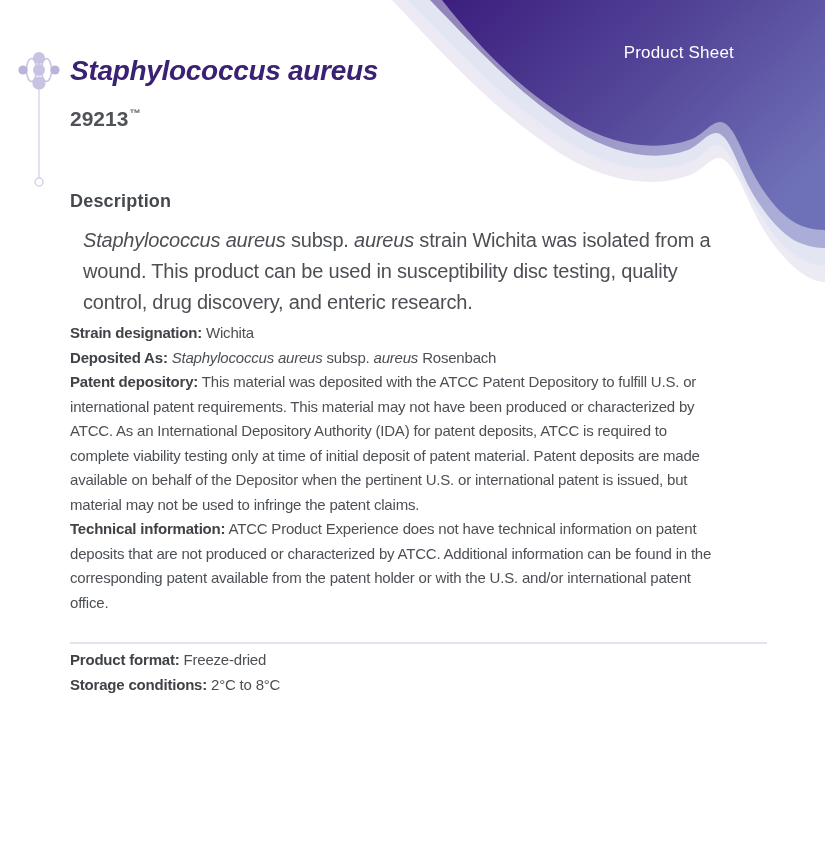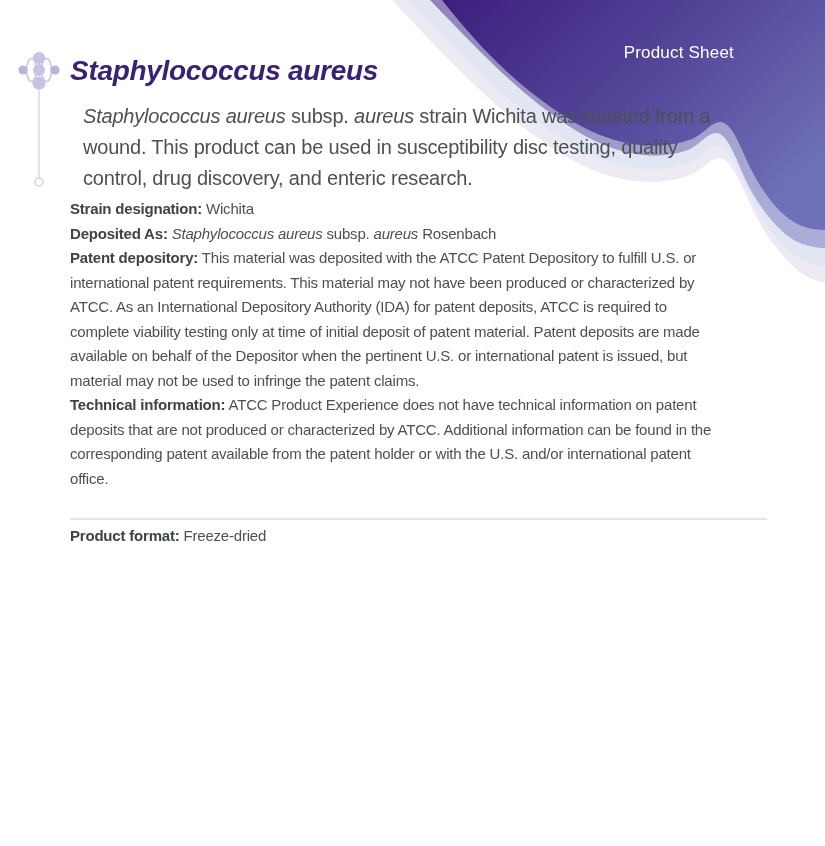--- a/index.html
+++ b/index.html
@@ -115,31 +115,34 @@
   <circle cx="38" cy="20" r="4.6" fill="#bab4da"></circle>
   <circle cx="22" cy="8" r="6" fill="#c8c3e2"></circle>
   <circle cx="22" cy="20" r="6" fill="#c8c3e2"></circle>
   <circle cx="22" cy="33" r="6.6" fill="#c8c3e2"></circle>
 </svg>
 
 <div class="content">
 
   <h1><span class="it">Staphylococcus aureus</span><br></h1>
 
+  <div class="catalog"><span>29213</span><sup>™</sup></div>
 
+  <h2 class="sec">Description</h2>
 
   <p class="intro"><span class="it">Staphylococcus aureus</span><span> subsp. </span><span class="it">aureus</span><span> strain Wichita was isolated from a wound. This product can be used in susceptibility disc testing, quality control, drug discovery, and enteric research.</span></p>
 
   <div class="fields">
     <p class="field"><b class="lbl">Strain designation:</b><span> Wichita</span></p>
     <p class="field"><b class="lbl">Deposited As:</b><span> </span><span class="it">Staphylococcus aureus</span><span> subsp. </span><span class="it">aureus</span><span> Rosenbach</span></p>
     <p class="field"><b class="lbl">Patent depository:</b><span> This material was deposited with the ATCC Patent Depository to fulfill U.S. or international patent requirements. This material may not have been produced or characterized by ATCC. As an International Depository Authority (IDA) for patent deposits, ATCC is required to complete viability testing only at time of initial deposit of patent material. Patent deposits are made available on behalf of the Depositor when the pertinent U.S. or international patent is issued, but material may not be used to infringe the patent claims.</span></p>
     <p class="field"><b class="lbl">Technical information:</b><span> ATCC Product Experience does not have technical information on patent deposits that are not produced or characterized by ATCC. Additional information can be found in the corresponding patent available from the patent holder or with the U.S. and/or international patent office.</span></p>
   </div>
 
   <hr class="divider">
 
 
   <div class="fields storage-fields">
     <p class="field"><b class="lbl">Product format:</b><span> Freeze-dried</span></p>
+    <p class="field"><b class="lbl">Storage conditions:</b><span> 2°C to 8°C</span></p>
   </div>
 
 </div>
 
 </body></html>

